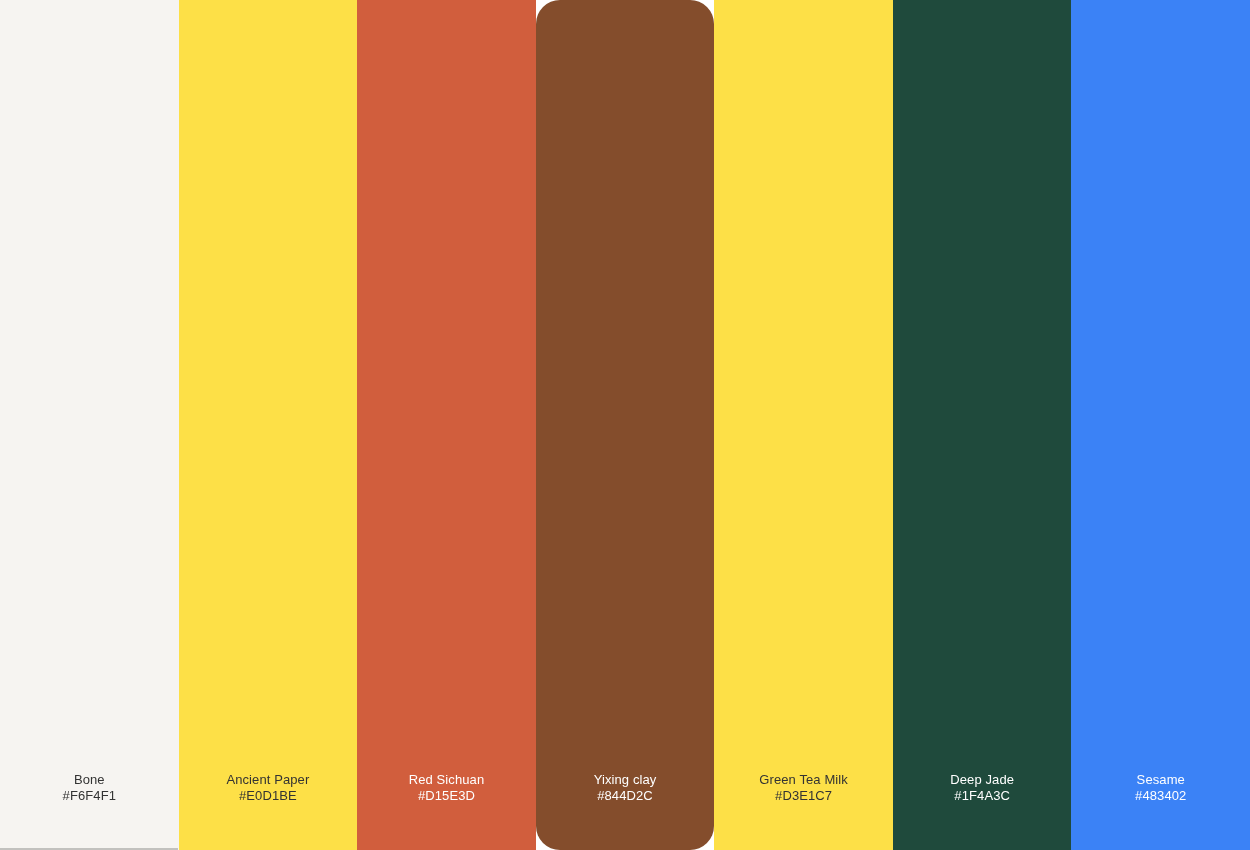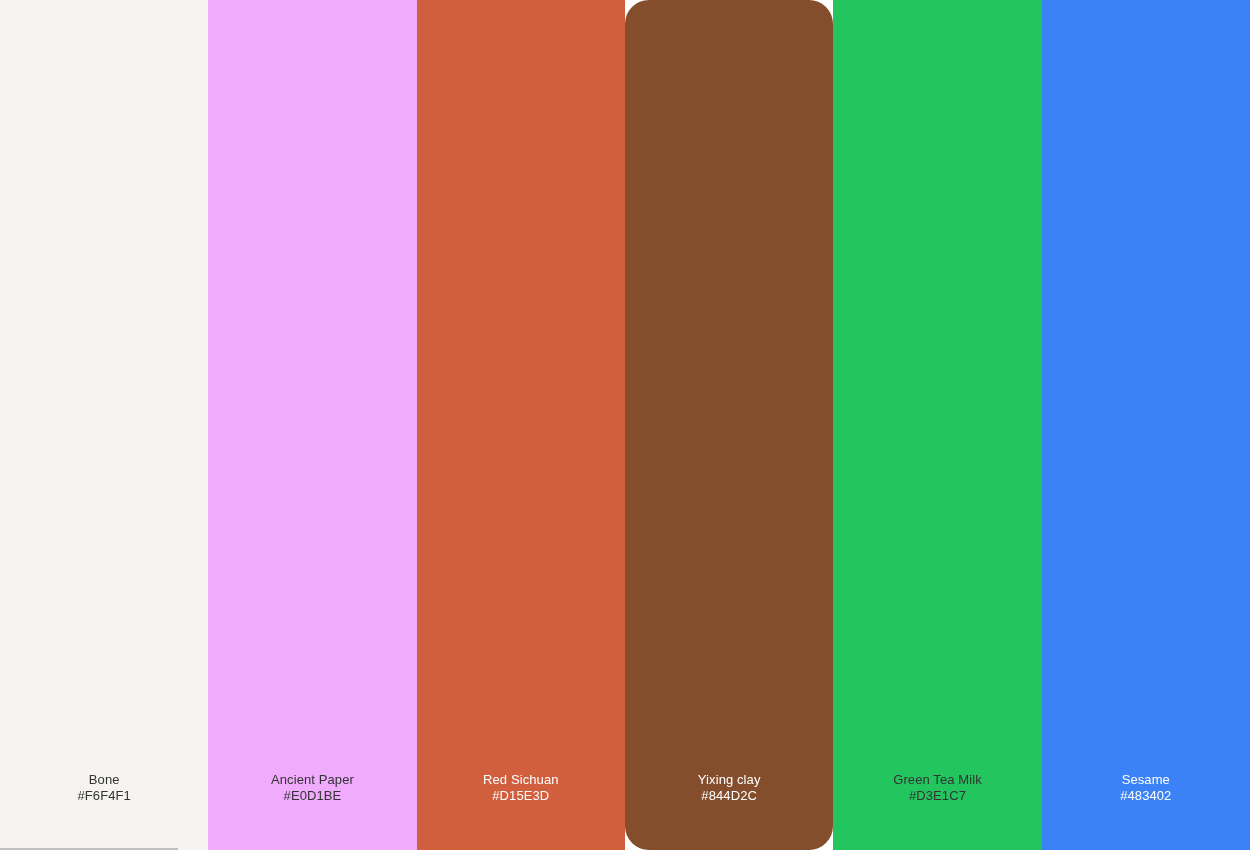--- a/index.html
+++ b/index.html
@@ -69,42 +69,48 @@
 <body>
 
 <div class="palette">
 
   <div class="swatch tone-dark" style="background: rgb(246, 244, 241);">
       <div class="swatch-label">
         <span class="swatch-name">Bone</span>
         <span class="swatch-hex">#F6F4F1</span>
       </div>
     </div>
-    <div class="swatch tone-dark" style="background: #f0abfc;">
+    <div class="swatch tone-dark" style="background: #fde047;">
       <div class="swatch-label">
         <span class="swatch-name">Ancient Paper</span>
         <span class="swatch-hex">#E0D1BE</span>
       </div>
     </div>
     <div class="swatch tone-light" style="background: rgb(209, 94, 61);">
       <div class="swatch-label">
         <span class="swatch-name">Red Sichuan</span>
         <span class="swatch-hex">#D15E3D</span>
       </div>
     </div>
     <div class="swatch tone-light" style="background: rgb(132, 77, 44); border-radius: 24px;">
       <div class="swatch-label">
         <span class="swatch-name">Yixing clay</span>
         <span class="swatch-hex">#844D2C</span>
       </div>
     </div>
-    <div class="swatch tone-dark" style="background: #22c55e;">
+    <div class="swatch tone-dark" style="background: #fde047;">
       <div class="swatch-label">
         <span class="swatch-name">Green Tea Milk</span>
         <span class="swatch-hex">#D3E1C7</span>
+      </div>
+    </div>
+    <div class="swatch tone-light" style="background: rgb(31, 74, 60);">
+      <div class="swatch-label">
+        <span class="swatch-name">Deep Jade</span>
+        <span class="swatch-hex">#1F4A3C</span>
       </div>
     </div>
     <div class="swatch tone-light" style="background: #3b82f6;">
       <div class="swatch-label">
         <span class="swatch-name">Sesame</span>
         <span class="swatch-hex">#483402</span>
       </div>
     </div>
     <div class="bottom-edge"></div>
 </div>

